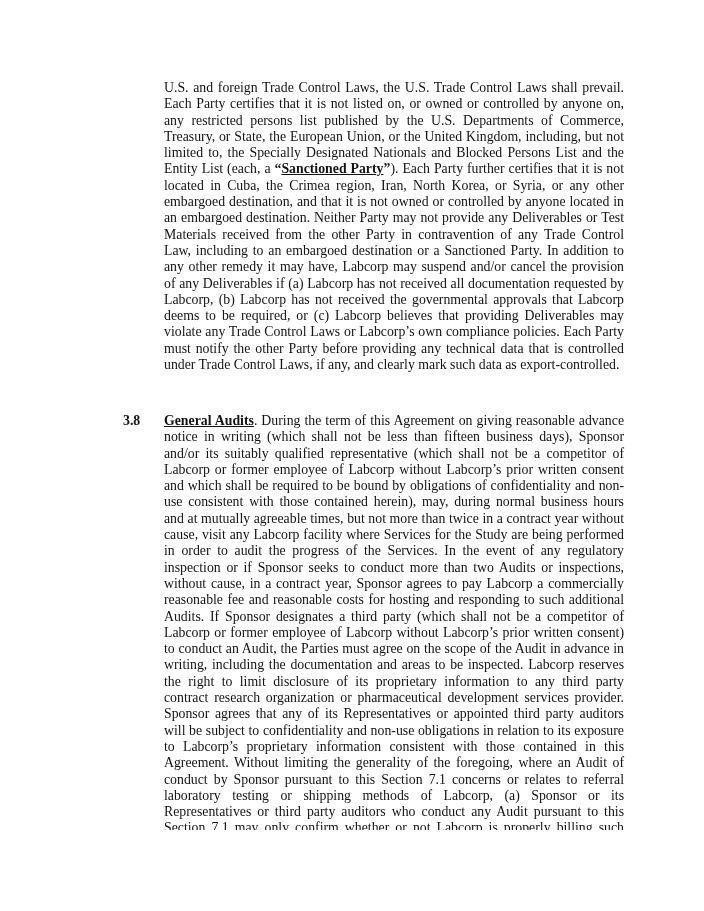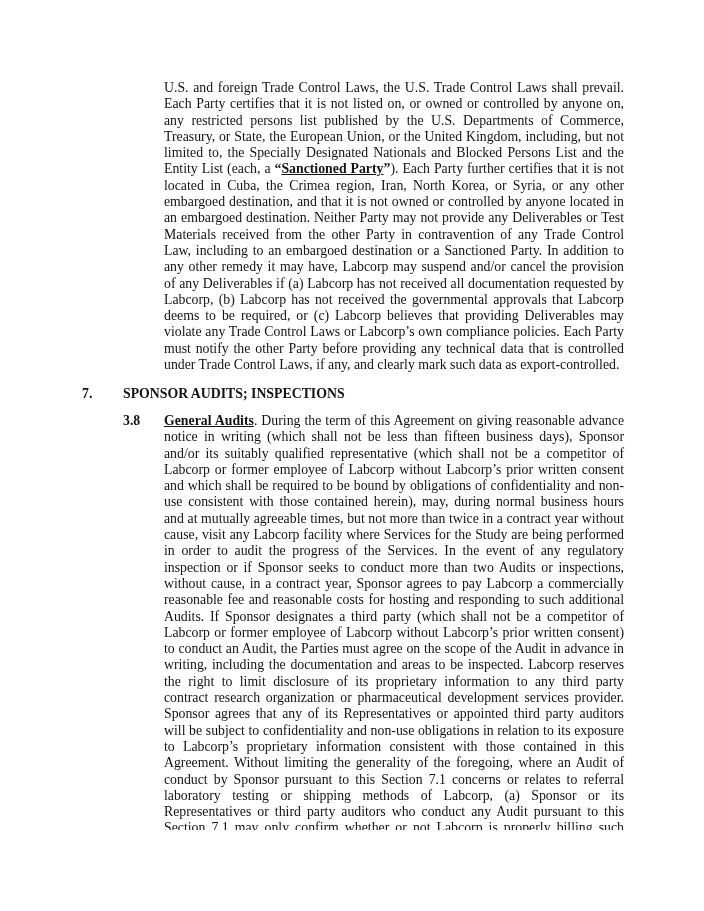--- a/index.html
+++ b/index.html
@@ -76,23 +76,20 @@
     margin-left: 32px;
   }
 </style>
 </head>
 <body>
 
 <div class="page">
 
   <div class="cont-para body-text"><span>U.S. and foreign Trade Control Laws, the U.S. Trade Control Laws shall prevail. Each Party certifies that it is not listed on, or owned or controlled by anyone on, any restricted persons list published by the U.S. Departments of Commerce, Treasury, or State, the European Union, or the United Kingdom, including, but not limited to, the Specially Designated Nationals and Blocked Persons List and the Entity List (each, a </span><span style="font-weight: bold;">“</span><span style="font-weight: bold; text-decoration: underline;">Sanctioned Party</span><span style="font-weight: bold;">”</span><span>). Each Party further certifies that it is not located in Cuba, the Crimea region, Iran, North Korea, or Syria, or any other embargoed destination, and that it is not owned or controlled by anyone located in an embargoed destination.  Neither Party may not provide any Deliverables or Test Materials received from the other Party in contravention of any Trade Control Law, including to an embargoed destination or a Sanctioned Party. In addition to any other remedy it may have, Labcorp may suspend and/or cancel the provision of any Deliverables if (a) Labcorp has not received all documentation requested by Labcorp, (b) Labcorp has not received the governmental approvals that Labcorp deems to be required, or (c) Labcorp believes that providing Deliverables may violate any Trade Control Laws or Labcorp’s own compliance policies. Each Party must notify the other Party before providing any technical data that is controlled under Trade Control Laws, if any, and clearly mark such data as export-controlled.</span></div>
 
-  <div class="section-heading">
-    <span class="num">7.</span><span>SPONSOR AUDITS; INSPECTIONS</span>
-  </div>
 
   <div class="subsection">
     <span class="num">3.8</span>
     <div class="sub-body body-text"><span style="font-weight: bold; text-decoration: underline;">General Audits</span><span>. During the term of this Agreement on giving reasonable advance notice in writing (which shall not be less than fifteen business days), Sponsor and/or its suitably qualified representative (which shall not be a competitor of Labcorp or former employee of Labcorp without Labcorp’s prior written consent and which shall be required to be bound by obligations of confidentiality and non-use consistent with those contained herein), may, during normal business hours and at mutually agreeable times, but not more than twice in a contract year without cause, visit any Labcorp facility where Services for the Study are being performed in order to audit the progress of the Services. In the event of any regulatory inspection or if Sponsor seeks to conduct more than two Audits or inspections, without cause, in a contract year, Sponsor agrees to pay Labcorp a commercially reasonable fee and reasonable costs for hosting and responding to such additional Audits. If Sponsor designates a third party (which shall not be a competitor of Labcorp or former employee of Labcorp without Labcorp’s prior written consent) to conduct an Audit, the Parties must agree on the scope of the Audit in advance in writing, including the documentation and areas to be inspected.  Labcorp reserves the right to limit disclosure of its proprietary information to any third party contract research organization or pharmaceutical development services provider. Sponsor agrees that any of its Representatives or appointed third party auditors will be subject to confidentiality and non-use obligations in relation to its exposure to Labcorp’s proprietary information consistent with those contained in this Agreement. Without limiting the generality of the foregoing, where an Audit of conduct by Sponsor pursuant to this Section 7.1 concerns or relates to referral laboratory testing or shipping methods of Labcorp, (a) Sponsor or its Representatives or third party auditors who conduct any Audit pursuant to this Section 7.1 may only confirm whether or not Labcorp is properly billing such costs, and (b) Sponsor expressly</span></div>
   </div>
 
   <div class="page-number">13</div>
 
   <div class="footer-left">
     <div>Labcorp Opp-582122 8463879</div>

